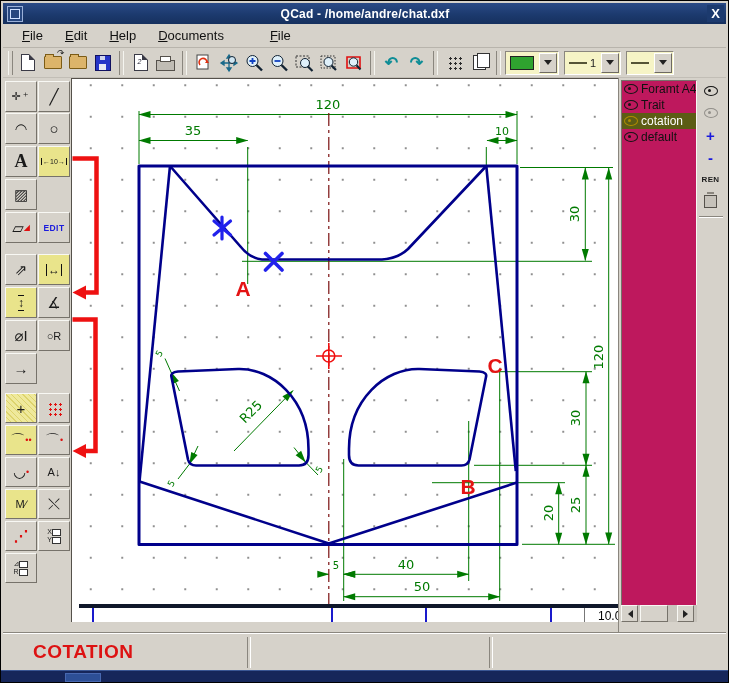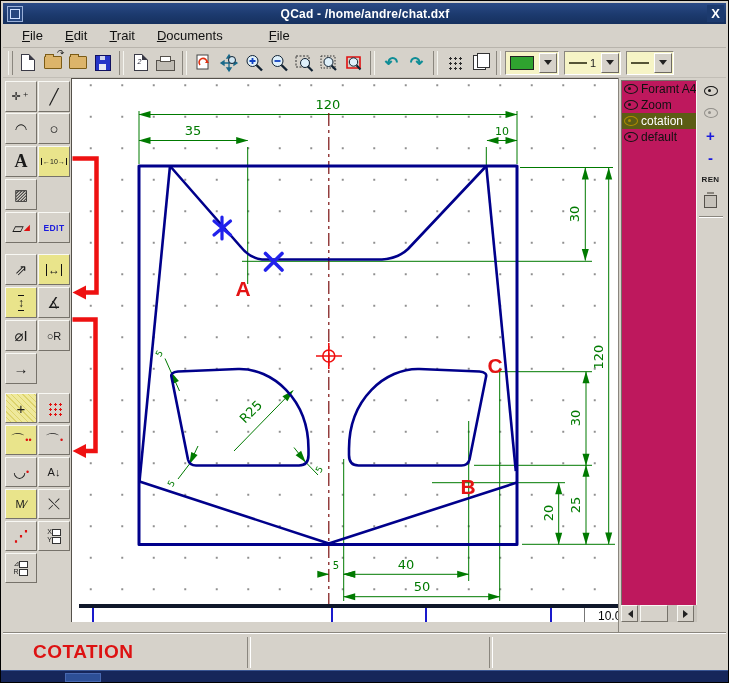--- a/index.html
+++ b/index.html
@@ -101,21 +101,21 @@
 
   <div class="titlebar">
     <div class="win-icon"></div>
     <div class="title-text">QCad - /home/andre/chat.dxf</div>
     <div class="close-btn">X</div>
   </div>
 
   <div class="menubar">
     <span class="mi">File</span>
     <span class="mi">Edit</span>
-    <span class="mi">Trait</span>
+    <span class="mi">Help</span>
     <span class="mi mi-docs">Documents</span>
     <span class="mi">File</span>
   </div>
 
   <div class="toolbar">
     <div class="handle"></div>
     <div class="tb">
         <i class="pg"></i>
       </div>
     <div class="tb">
@@ -371,21 +371,21 @@
     </div>
 
     <div class="rpanel">
       <div class="layerlist">
         <div class="lrow">
             <span class="eye"></span>
             <span>Foramt A4</span>
           </div>
         <div class="lrow">
             <span class="eye"></span>
-            <span>Zoom</span>
+            <span>Trait</span>
           </div>
         <div class="lrow sel">
             <span class="eye gold"></span>
             <span>cotation</span>
           </div>
         <div class="lrow">
             <span class="eye"></span>
             <span>default</span>
           </div>
       </div>

